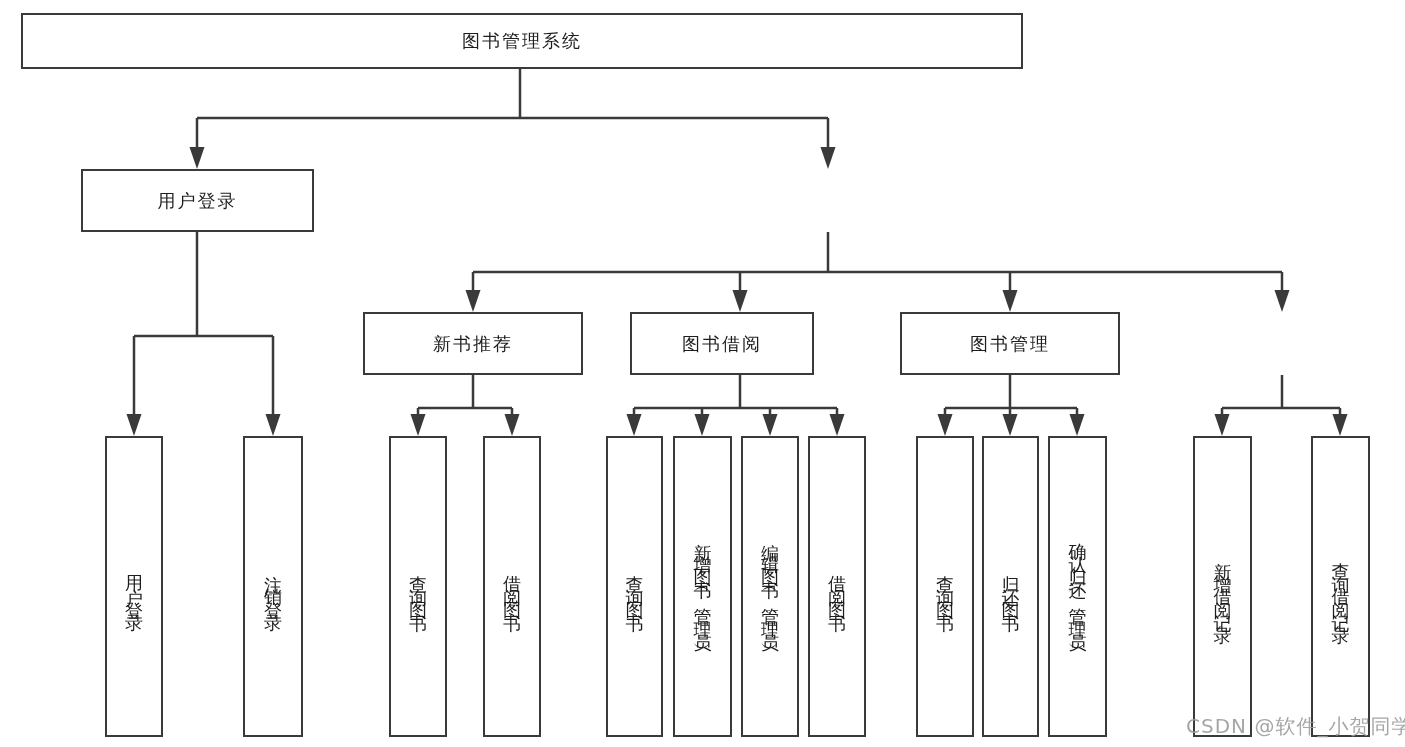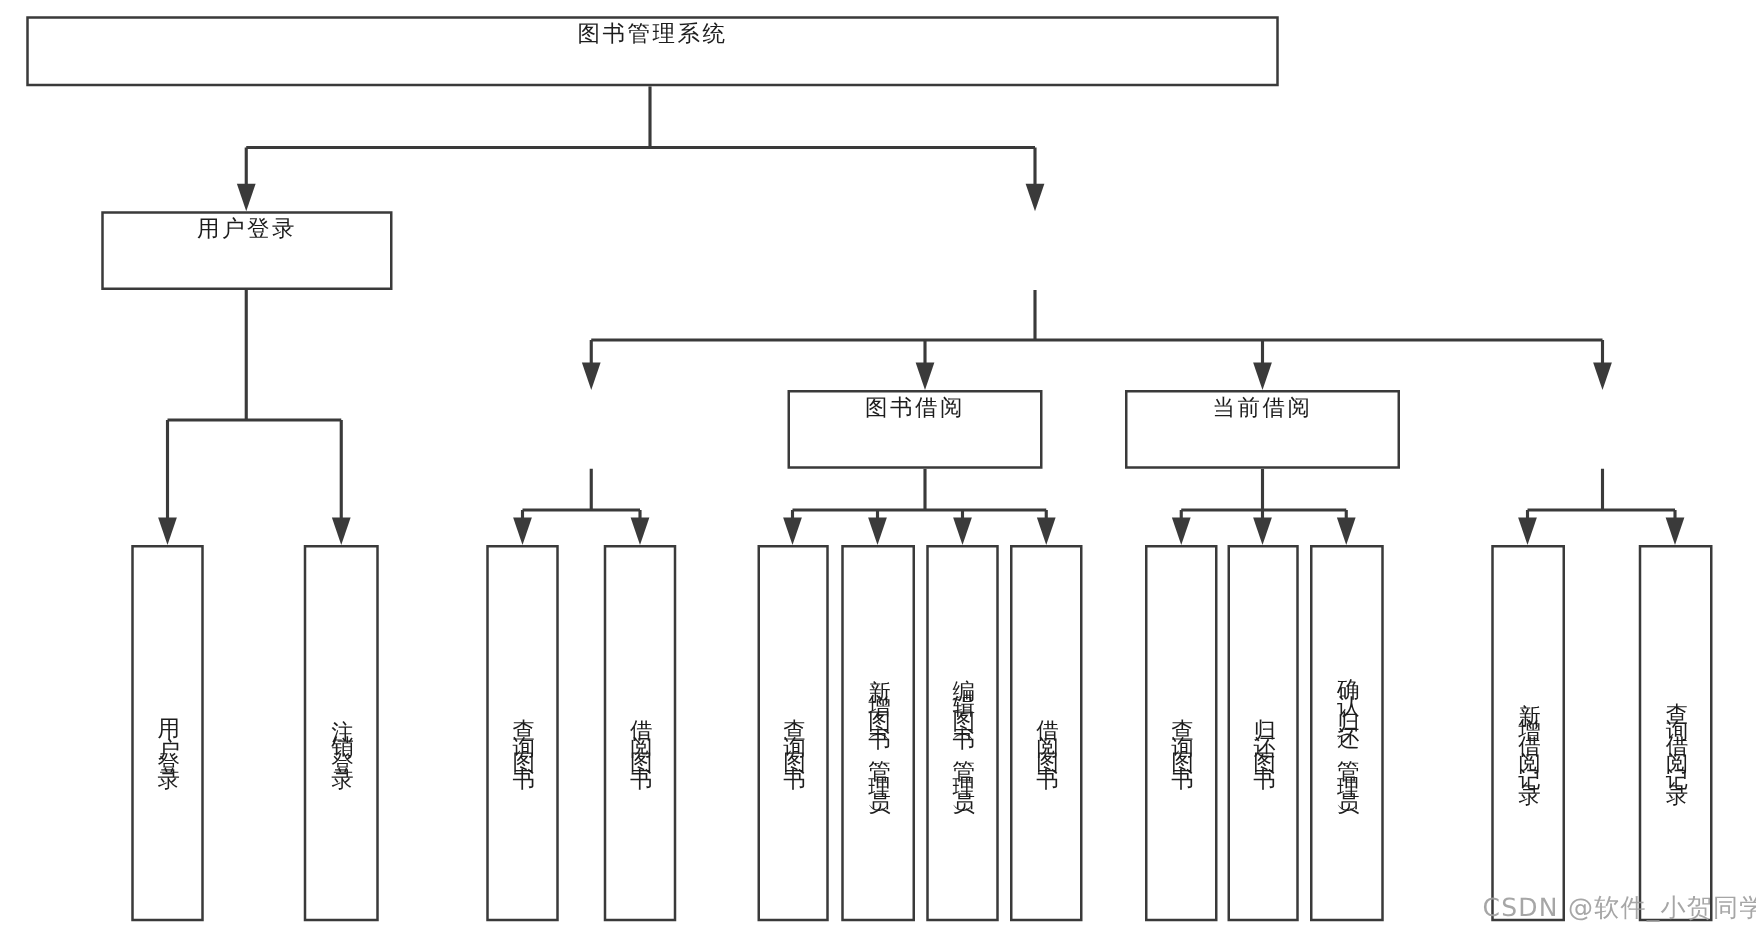--- a/index.html
+++ b/index.html
@@ -20,21 +20,21 @@
   }
   .node {
     position: absolute;
     box-sizing: border-box;
     background: #ffffff;
     border: 2.5px solid #3a3a3a;
     z-index: 2;
   }
   .hbox {
     display: flex;
-    align-items: flex-start;
+    align-items: center;
     justify-content: center;
     font-size: 18px;
     letter-spacing: 2px;
     white-space: nowrap;
   }
   .leaf { }
   .vtext {
     position: absolute;
     left: 50%;
     top: 50%;
@@ -94,25 +94,28 @@
   </svg>
 
   <div class="node hbox" style="left:21px; top:13px; width:1002px; height:56px">
     <span>图书管理系统</span>
   </div>
 
   <div class="node hbox" style="left:81px; top:169px; width:233px; height:63px">
     <span>用户登录</span>
   </div>
 
-  <div class="node hbox" style="left:630px; top:312px; width:204px; height:63px">
+  <div class="node hbox" style="left:363px; top:312px; width:220px; height:63px">
+    <span>新书推荐</span>
+  </div>
+  <div class="node hbox" style="left:630px; top:312px; width:184px; height:63px">
     <span>图书借阅</span>
   </div>
   <div class="node hbox" style="left:900px; top:312px; width:220px; height:63px">
-    <span>当前借阅</span>
+    <span>图书管理</span>
   </div>
 
   <div class="node leaf" style="left:105px; top:436px; width:58px; height:301px">
     <span class="vtext">用户登录</span>
   </div>
   <div class="node leaf" style="left:243px; top:436px; width:60px; height:301px">
     <span class="vtext">注销登录</span>
   </div>
 
   <div class="node leaf" style="left:389px; top:436px; width:58px; height:301px">

